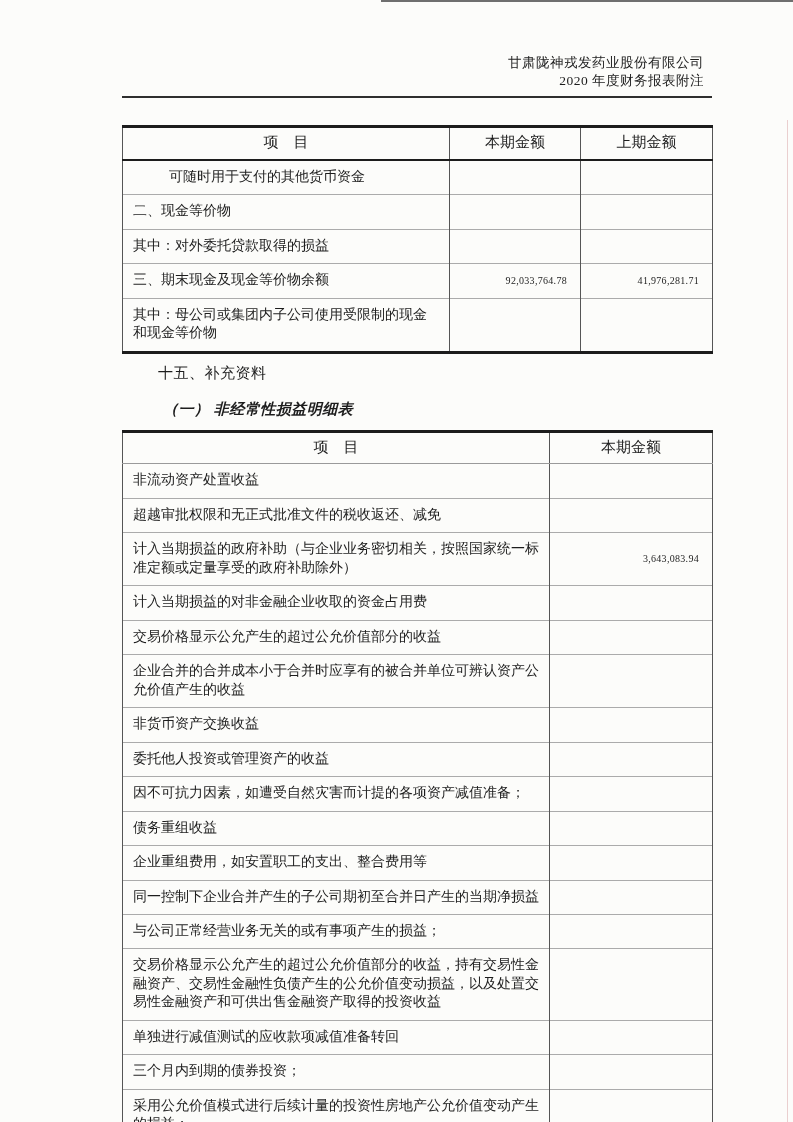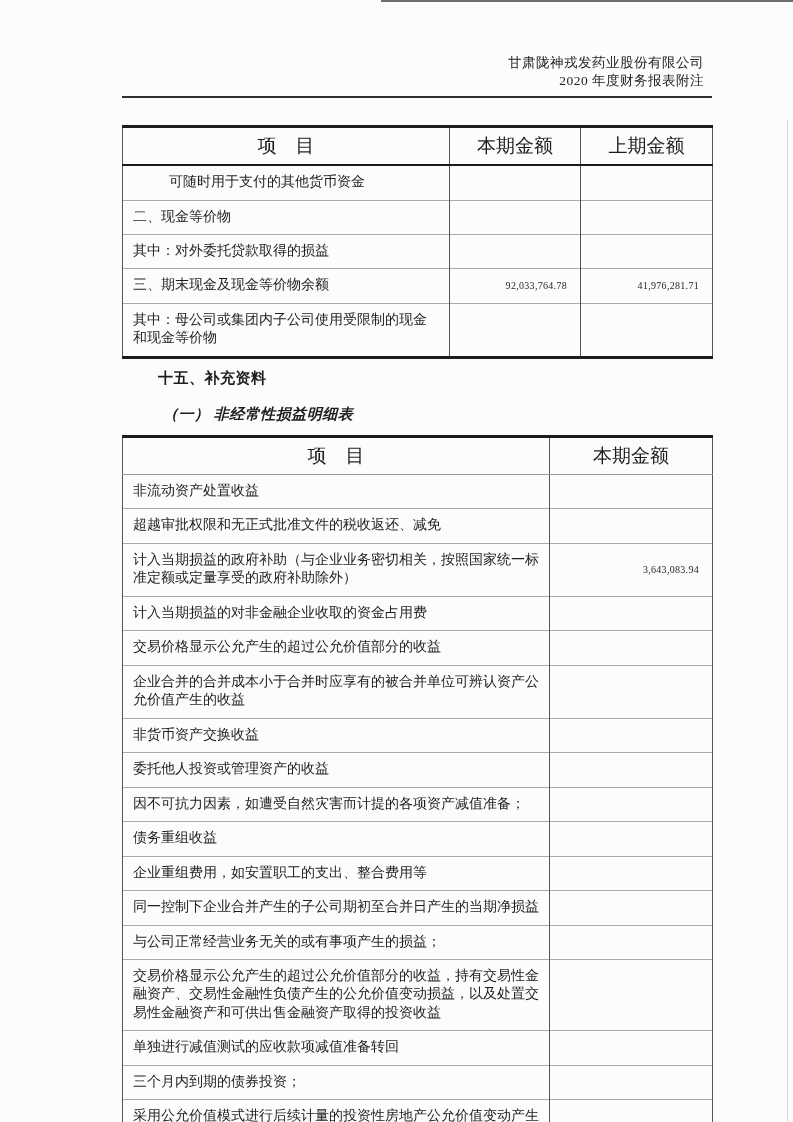--- a/index.html
+++ b/index.html
@@ -39,34 +39,34 @@
   }
   th, td {
     border-left: 1px solid #555;
     border-right: 1px solid #555;
     font-weight: normal;
     font-size: 14px;
     line-height: 1.32;
     vertical-align: middle;
   }
   th {
-    font-size: 19px;
+    font-size: 15px;
     text-align: center;
     padding: 5px 4px 6px 4px;
   }
   table.t1 thead th { border-bottom: 2.5px solid #1c1c1c; }
   table.t2 thead th { border-bottom: 1px solid #9a9a9a; }
   td { border-top: 1px solid #ababab; padding: 7px 10px 8px 10px; }
   table.t1 tbody tr:first-child td { border-top: none; margin-top: 25px; }
   td.num { text-align: right; padding-right: 13px; font-size: 10px; letter-spacing: .3px; white-space: nowrap; }
   td.indent1 { padding-left: 46px; }
 
   .sec-title {
     margin: 10px 0 17px 36px;
-    font-size: 15px; font-weight: bold; letter-spacing: .5px;
+    font-size: 15px; font-weight: normal; letter-spacing: .5px;
   }
   .sec-subtitle {
     margin: 13px 0 0 41px;
     font-size: 15px; font-weight: bold; letter-spacing: .5px; font-style: italic;
   }
 </style>
 </head>
 <body>
 
 <div class="scan-top-edge"></div>

